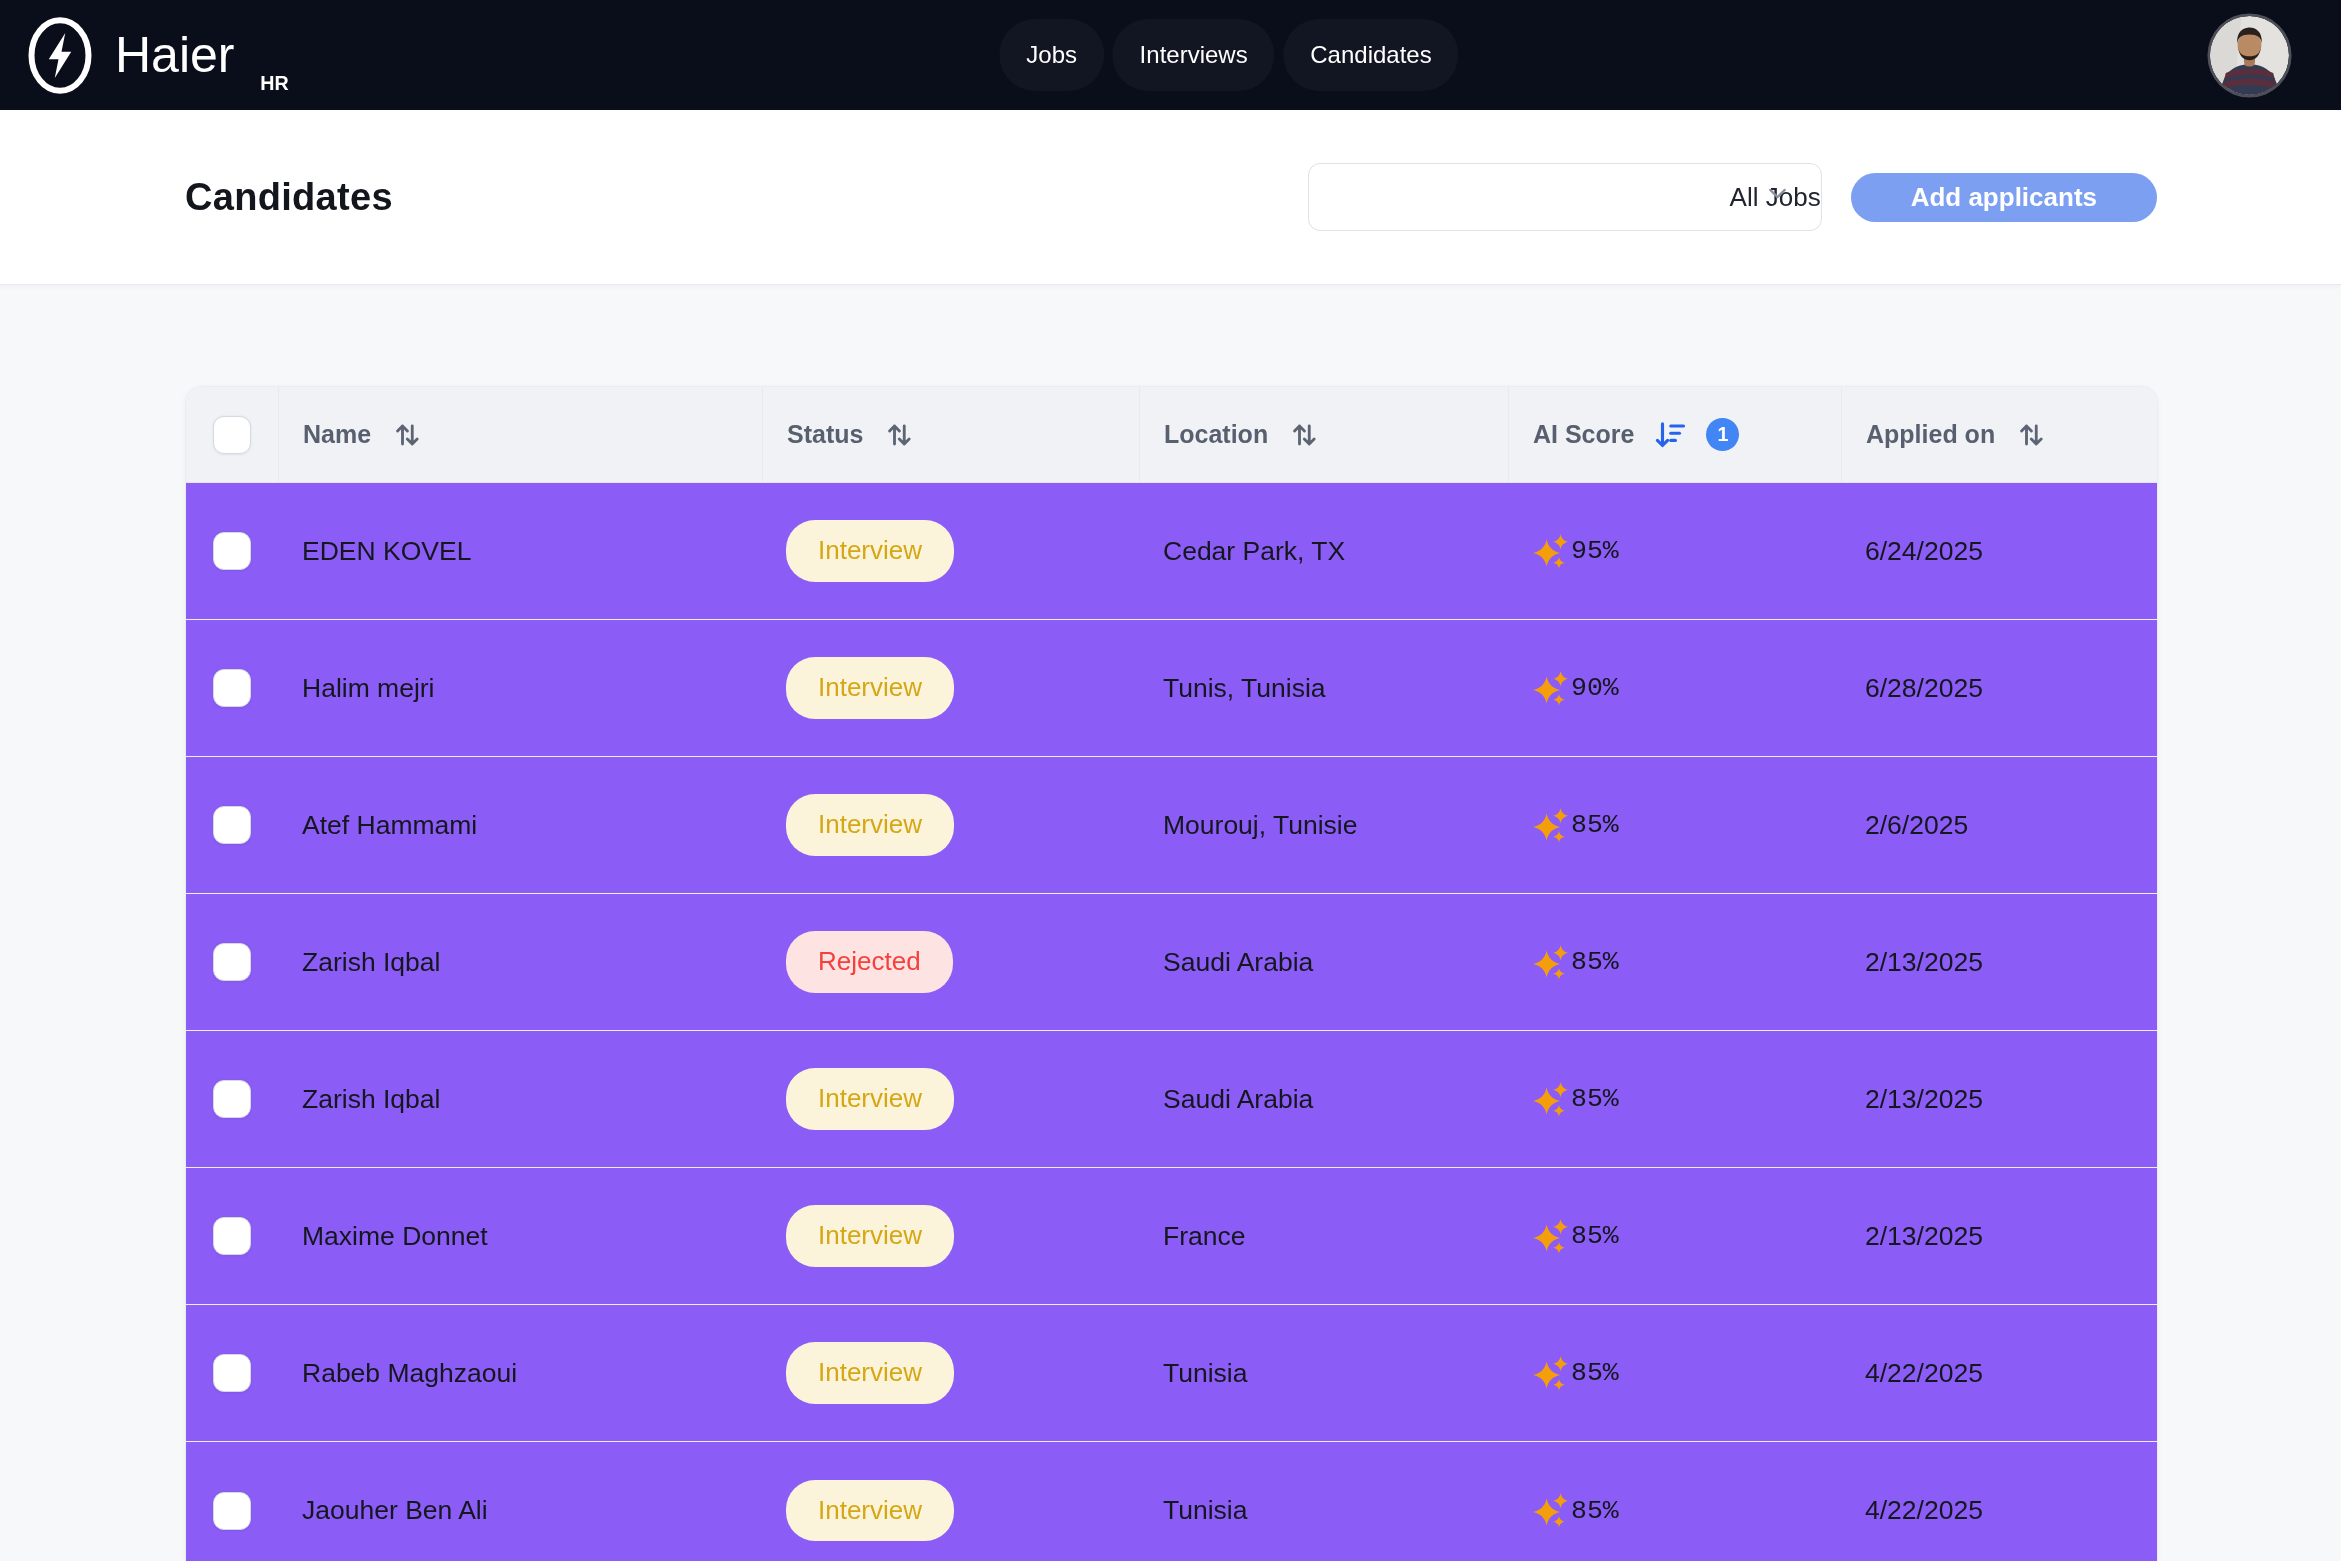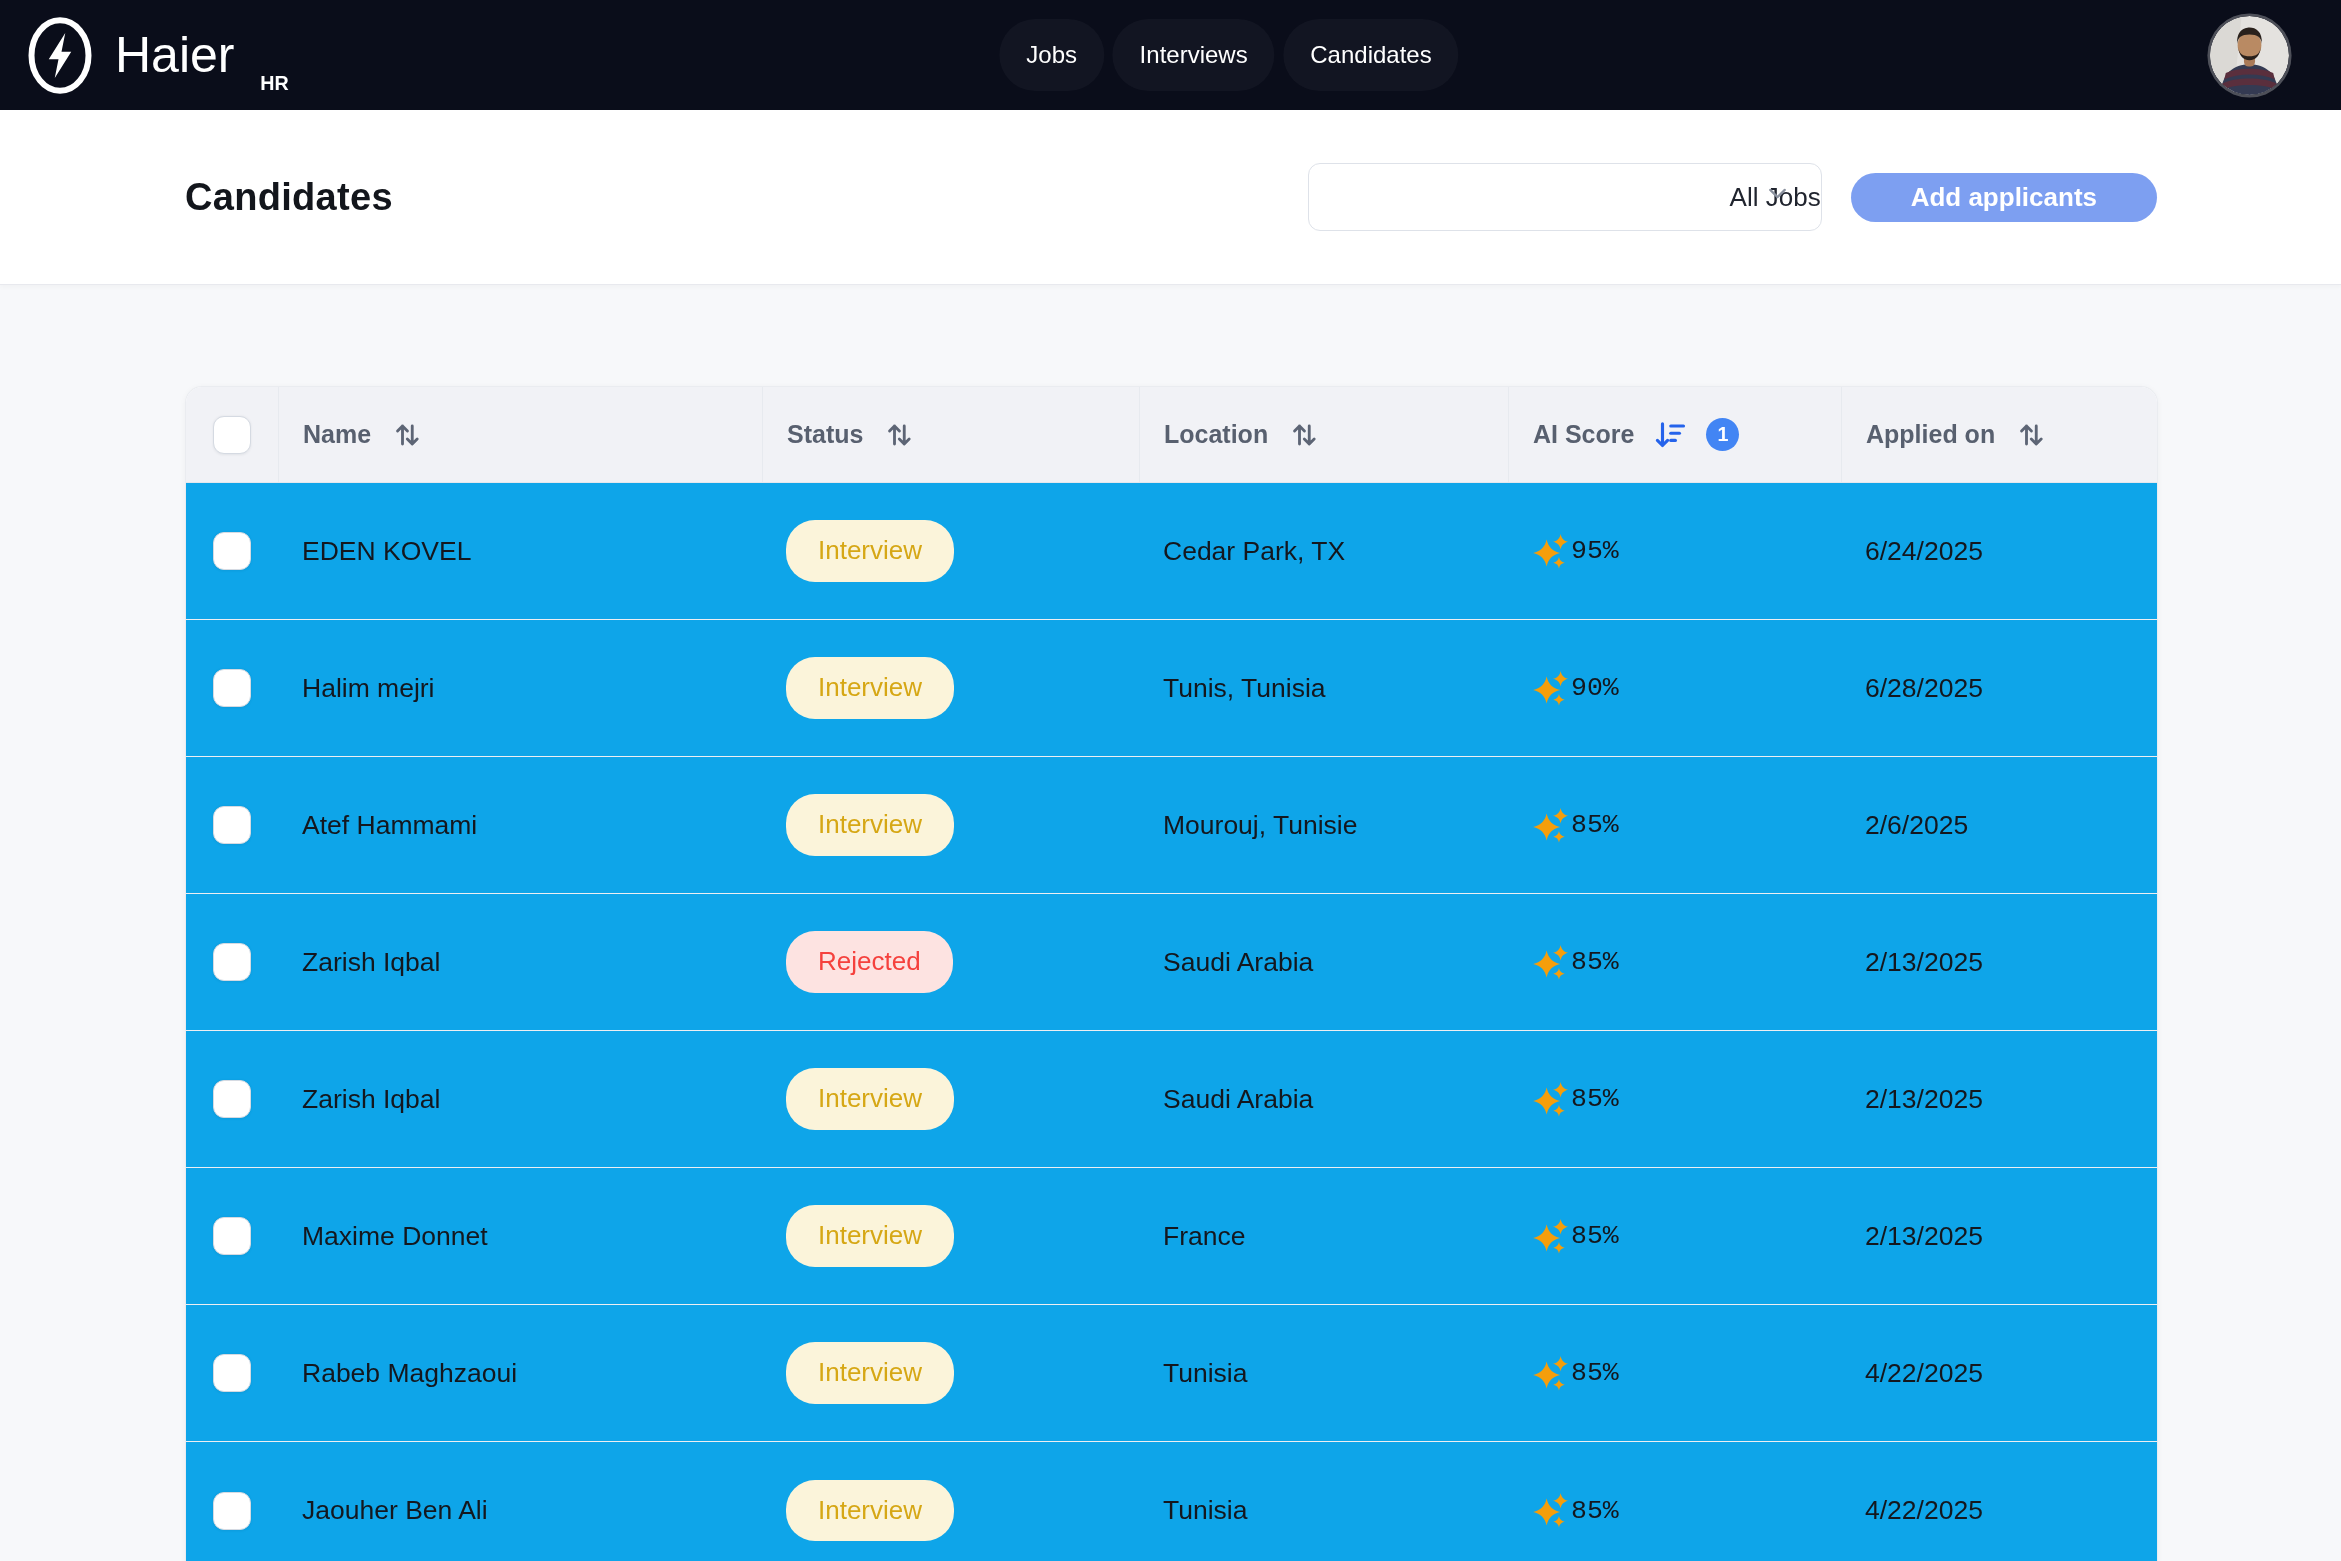--- a/index.html
+++ b/index.html
@@ -90,21 +90,21 @@
     border:1.7px solid #d5dae2; background:#fff;
     box-shadow:0 0.9px 2.6px rgba(16,24,40,0.07);
     display:inline-block; cursor:pointer; flex:none;
   }
   .sort-badge {
     width:33px; height:33px; border-radius:50%; background:#4285f4;
     color:#fff; font-size:19.7px; font-weight:700;
     display:inline-flex; align-items:center; justify-content:center;
   }
   .tr {
-    height:137px; align-items:center; background:#0ea5e9;
+    height:137px; align-items:center; background:#8b5cf6;
     border-bottom:0.9px solid #edeff3;
   }
   .tbody .tr:last-child { border-bottom:none; }
   .td { padding-left:24px; font-size:26.5px; color:#14171e; white-space:nowrap; }
   .td-check { display:flex; justify-content:center; padding-left:0; }
   .badge {
     display:inline-flex; align-items:center; justify-content:center;
     padding:15.4px 32px; border-radius:29px; font-size:26px; font-weight:500;
     line-height:1.2;
   }

